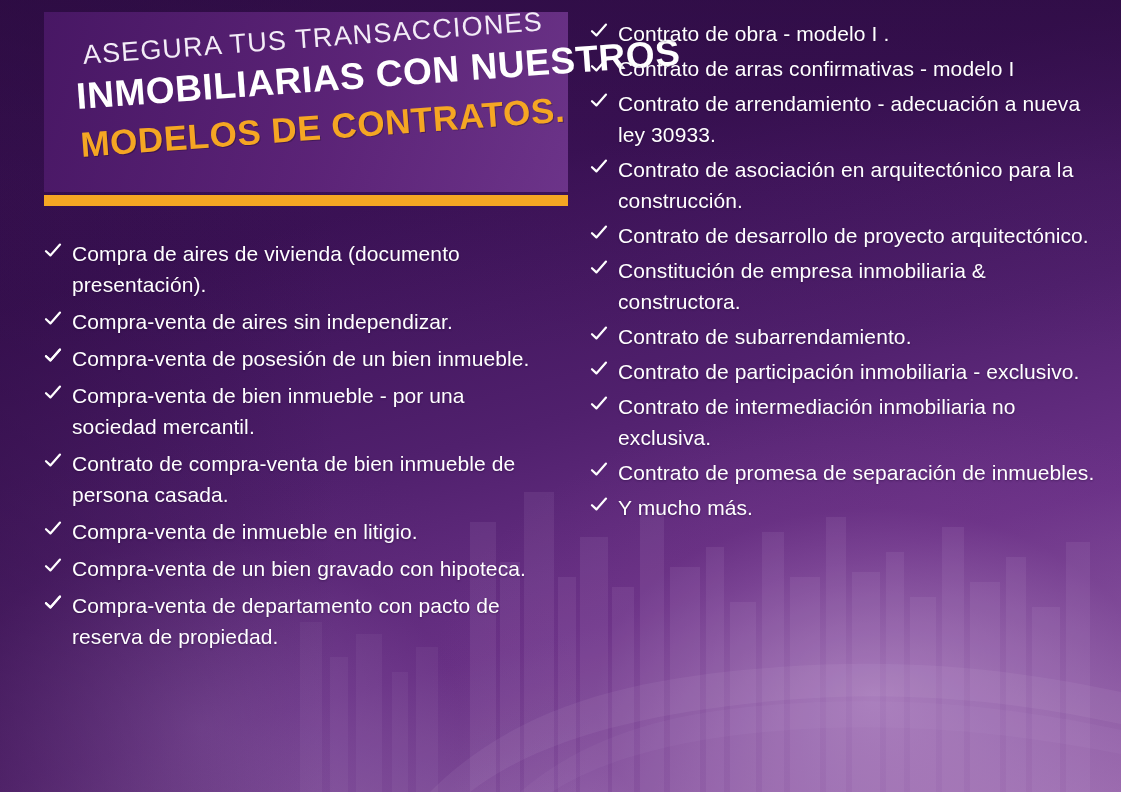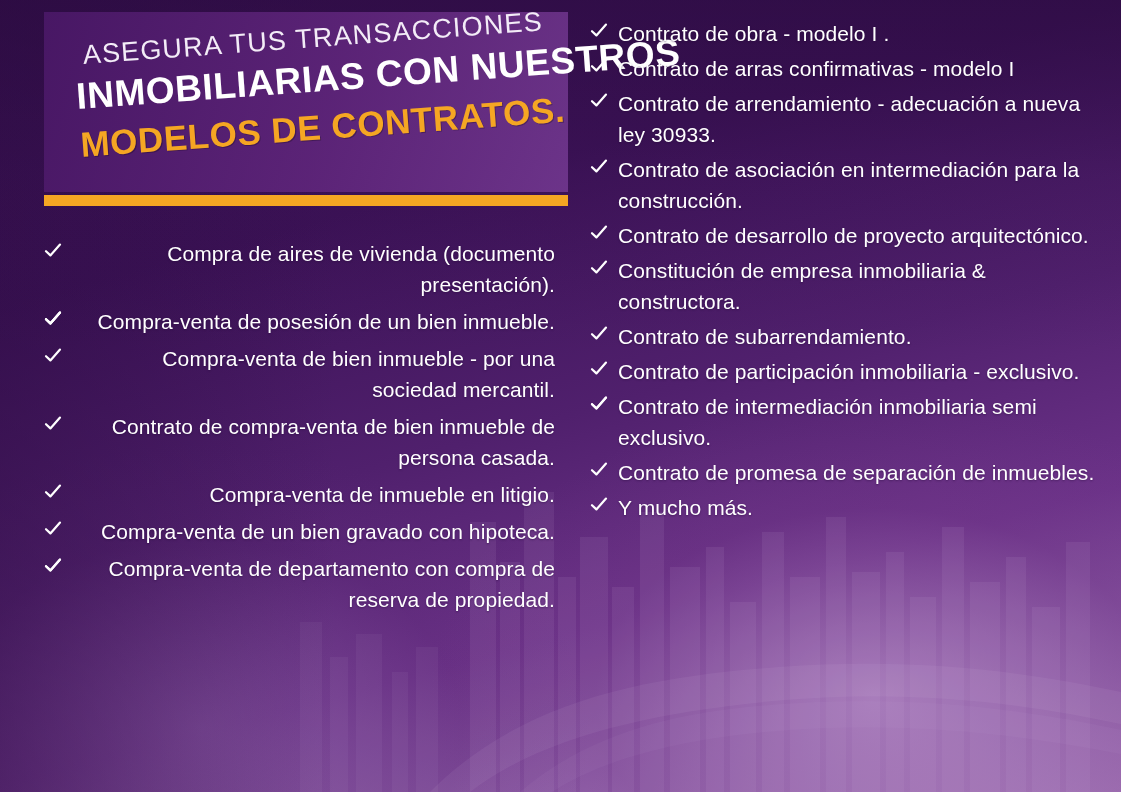--- a/index.html
+++ b/index.html
@@ -105,21 +105,20 @@
 
   
   .col {
     position: absolute;
     color: #ffffff;
   }
   .col-left {
     left: 42px;
     top: 238px;
     width: 520px;
-    text-align: right;
   }
   .col-right {
     left: 588px;
     top: 18px;
     width: 516px;
   }
   ul.items {
     list-style: none;
     margin: 0;
     padding: 0;
@@ -206,61 +205,61 @@
     <ul class="items" id="left-list">
         <li><span class="check">
             <svg width="18" height="18" viewBox="0 0 18 18" aria-hidden="true">
               <path d="M2 9.2 L6.4 13.4 L16 2.6" fill="none" stroke="#ffffff" stroke-width="2.2" stroke-linecap="round" stroke-linejoin="round"></path>
             </svg>
           </span><span>Compra de aires de vivienda (documento presentación).</span></li>
         <li><span class="check">
             <svg width="18" height="18" viewBox="0 0 18 18" aria-hidden="true">
               <path d="M2 9.2 L6.4 13.4 L16 2.6" fill="none" stroke="#ffffff" stroke-width="2.2" stroke-linecap="round" stroke-linejoin="round"></path>
             </svg>
+          </span><span>Compra-venta de aires sin independizar.</span></li>
+        <li><span class="check">
+            <svg width="18" height="18" viewBox="0 0 18 18" aria-hidden="true">
+              <path d="M2 9.2 L6.4 13.4 L16 2.6" fill="none" stroke="#ffffff" stroke-width="2.2" stroke-linecap="round" stroke-linejoin="round"></path>
+            </svg>
           </span></li>
         <li><span class="check">
             <svg width="18" height="18" viewBox="0 0 18 18" aria-hidden="true">
               <path d="M2 9.2 L6.4 13.4 L16 2.6" fill="none" stroke="#ffffff" stroke-width="2.2" stroke-linecap="round" stroke-linejoin="round"></path>
             </svg>
+          </span><span>Compra-venta de posesión de un bien inmueble.</span></li>
+        <li><span class="check">
+            <svg width="18" height="18" viewBox="0 0 18 18" aria-hidden="true">
+              <path d="M2 9.2 L6.4 13.4 L16 2.6" fill="none" stroke="#ffffff" stroke-width="2.2" stroke-linecap="round" stroke-linejoin="round"></path>
+            </svg>
+          </span><span>Compra-venta de bien inmueble -  por una sociedad mercantil.</span></li>
+        <li><span class="check">
+            <svg width="18" height="18" viewBox="0 0 18 18" aria-hidden="true">
+              <path d="M2 9.2 L6.4 13.4 L16 2.6" fill="none" stroke="#ffffff" stroke-width="2.2" stroke-linecap="round" stroke-linejoin="round"></path>
+            </svg>
+          </span><span>Contrato de compra-venta de bien inmueble de persona casada.</span></li>
+        <li><span class="check">
+            <svg width="18" height="18" viewBox="0 0 18 18" aria-hidden="true">
+              <path d="M2 9.2 L6.4 13.4 L16 2.6" fill="none" stroke="#ffffff" stroke-width="2.2" stroke-linecap="round" stroke-linejoin="round"></path>
+            </svg>
+          </span><span>Compra-venta de inmueble en litigio.</span></li>
+        <li><span class="check">
+            <svg width="18" height="18" viewBox="0 0 18 18" aria-hidden="true">
+              <path d="M2 9.2 L6.4 13.4 L16 2.6" fill="none" stroke="#ffffff" stroke-width="2.2" stroke-linecap="round" stroke-linejoin="round"></path>
+            </svg>
+          </span><span>Compra-venta de un bien gravado con hipoteca.</span></li>
+        <li><span class="check">
+            <svg width="18" height="18" viewBox="0 0 18 18" aria-hidden="true">
+              <path d="M2 9.2 L6.4 13.4 L16 2.6" fill="none" stroke="#ffffff" stroke-width="2.2" stroke-linecap="round" stroke-linejoin="round"></path>
+            </svg>
           </span></li>
         <li><span class="check">
             <svg width="18" height="18" viewBox="0 0 18 18" aria-hidden="true">
               <path d="M2 9.2 L6.4 13.4 L16 2.6" fill="none" stroke="#ffffff" stroke-width="2.2" stroke-linecap="round" stroke-linejoin="round"></path>
             </svg>
-          </span><span>Compra-venta de posesión de un bien inmueble.</span></li>
-        <li><span class="check">
-            <svg width="18" height="18" viewBox="0 0 18 18" aria-hidden="true">
-              <path d="M2 9.2 L6.4 13.4 L16 2.6" fill="none" stroke="#ffffff" stroke-width="2.2" stroke-linecap="round" stroke-linejoin="round"></path>
-            </svg>
-          </span><span>Compra-venta de bien inmueble -  por una sociedad mercantil.</span></li>
-        <li><span class="check">
-            <svg width="18" height="18" viewBox="0 0 18 18" aria-hidden="true">
-              <path d="M2 9.2 L6.4 13.4 L16 2.6" fill="none" stroke="#ffffff" stroke-width="2.2" stroke-linecap="round" stroke-linejoin="round"></path>
-            </svg>
-          </span><span>Contrato de compra-venta de bien inmueble de persona casada.</span></li>
-        <li><span class="check">
-            <svg width="18" height="18" viewBox="0 0 18 18" aria-hidden="true">
-              <path d="M2 9.2 L6.4 13.4 L16 2.6" fill="none" stroke="#ffffff" stroke-width="2.2" stroke-linecap="round" stroke-linejoin="round"></path>
-            </svg>
-          </span><span>Compra-venta de inmueble en litigio.</span></li>
-        <li><span class="check">
-            <svg width="18" height="18" viewBox="0 0 18 18" aria-hidden="true">
-              <path d="M2 9.2 L6.4 13.4 L16 2.6" fill="none" stroke="#ffffff" stroke-width="2.2" stroke-linecap="round" stroke-linejoin="round"></path>
-            </svg>
-          </span><span>Compra-venta de un bien gravado con hipoteca.</span></li>
-        <li><span class="check">
-            <svg width="18" height="18" viewBox="0 0 18 18" aria-hidden="true">
-              <path d="M2 9.2 L6.4 13.4 L16 2.6" fill="none" stroke="#ffffff" stroke-width="2.2" stroke-linecap="round" stroke-linejoin="round"></path>
-            </svg>
-          </span></li>
-        <li><span class="check">
-            <svg width="18" height="18" viewBox="0 0 18 18" aria-hidden="true">
-              <path d="M2 9.2 L6.4 13.4 L16 2.6" fill="none" stroke="#ffffff" stroke-width="2.2" stroke-linecap="round" stroke-linejoin="round"></path>
-            </svg>
-          </span><span>Compra-venta de departamento con compra de reserva de propiedad.</span></li>
+          </span><span>Compra-venta de departamento con pacto de reserva de propiedad.</span></li>
       </ul>
   </div>
 
   <div class="col col-right">
     <ul class="items" id="right-list">
         <li><span class="check">
             <svg width="18" height="18" viewBox="0 0 18 18" aria-hidden="true">
               <path d="M2 9.2 L6.4 13.4 L16 2.6" fill="none" stroke="#ffffff" stroke-width="2.2" stroke-linecap="round" stroke-linejoin="round"></path>
             </svg>
           </span><span>Contrato de obra - modelo I .</span></li>
@@ -271,21 +270,21 @@
           </span><span>Contrato de arras confirmativas - modelo I</span></li>
         <li><span class="check">
             <svg width="18" height="18" viewBox="0 0 18 18" aria-hidden="true">
               <path d="M2 9.2 L6.4 13.4 L16 2.6" fill="none" stroke="#ffffff" stroke-width="2.2" stroke-linecap="round" stroke-linejoin="round"></path>
             </svg>
           </span><span>Contrato de arrendamiento - adecuación a nueva ley 30933.</span></li>
         <li><span class="check">
             <svg width="18" height="18" viewBox="0 0 18 18" aria-hidden="true">
               <path d="M2 9.2 L6.4 13.4 L16 2.6" fill="none" stroke="#ffffff" stroke-width="2.2" stroke-linecap="round" stroke-linejoin="round"></path>
             </svg>
-          </span><span>Contrato de asociación en intermediación para la construcción.</span></li>
+          </span><span>Contrato de asociación en arquitectónico para la construcción.</span></li>
         <li><span class="check">
             <svg width="18" height="18" viewBox="0 0 18 18" aria-hidden="true">
               <path d="M2 9.2 L6.4 13.4 L16 2.6" fill="none" stroke="#ffffff" stroke-width="2.2" stroke-linecap="round" stroke-linejoin="round"></path>
             </svg>
           </span><span>Contrato de desarrollo de proyecto arquitectónico.</span></li>
         <li><span class="check">
             <svg width="18" height="18" viewBox="0 0 18 18" aria-hidden="true">
               <path d="M2 9.2 L6.4 13.4 L16 2.6" fill="none" stroke="#ffffff" stroke-width="2.2" stroke-linecap="round" stroke-linejoin="round"></path>
             </svg>
           </span><span>Constitución de empresa inmobiliaria &amp; constructora.</span></li>
@@ -296,26 +295,21 @@
           </span><span>Contrato de subarrendamiento.</span></li>
         <li><span class="check">
             <svg width="18" height="18" viewBox="0 0 18 18" aria-hidden="true">
               <path d="M2 9.2 L6.4 13.4 L16 2.6" fill="none" stroke="#ffffff" stroke-width="2.2" stroke-linecap="round" stroke-linejoin="round"></path>
             </svg>
           </span><span>Contrato de participación inmobiliaria - exclusivo.</span></li>
         <li><span class="check">
             <svg width="18" height="18" viewBox="0 0 18 18" aria-hidden="true">
               <path d="M2 9.2 L6.4 13.4 L16 2.6" fill="none" stroke="#ffffff" stroke-width="2.2" stroke-linecap="round" stroke-linejoin="round"></path>
             </svg>
-          </span></li>
-        <li><span class="check">
-            <svg width="18" height="18" viewBox="0 0 18 18" aria-hidden="true">
-              <path d="M2 9.2 L6.4 13.4 L16 2.6" fill="none" stroke="#ffffff" stroke-width="2.2" stroke-linecap="round" stroke-linejoin="round"></path>
-            </svg>
-          </span><span>Contrato de intermediación inmobiliaria semi exclusivo.</span></li>
+          </span><span>Contrato de intermediación inmobiliaria no exclusiva.</span></li>
         <li><span class="check">
             <svg width="18" height="18" viewBox="0 0 18 18" aria-hidden="true">
               <path d="M2 9.2 L6.4 13.4 L16 2.6" fill="none" stroke="#ffffff" stroke-width="2.2" stroke-linecap="round" stroke-linejoin="round"></path>
             </svg>
           </span><span>Contrato de promesa de separación de inmuebles.</span></li>
         <li><span class="check">
             <svg width="18" height="18" viewBox="0 0 18 18" aria-hidden="true">
               <path d="M2 9.2 L6.4 13.4 L16 2.6" fill="none" stroke="#ffffff" stroke-width="2.2" stroke-linecap="round" stroke-linejoin="round"></path>
             </svg>
           </span><span>Y mucho más.</span></li>

